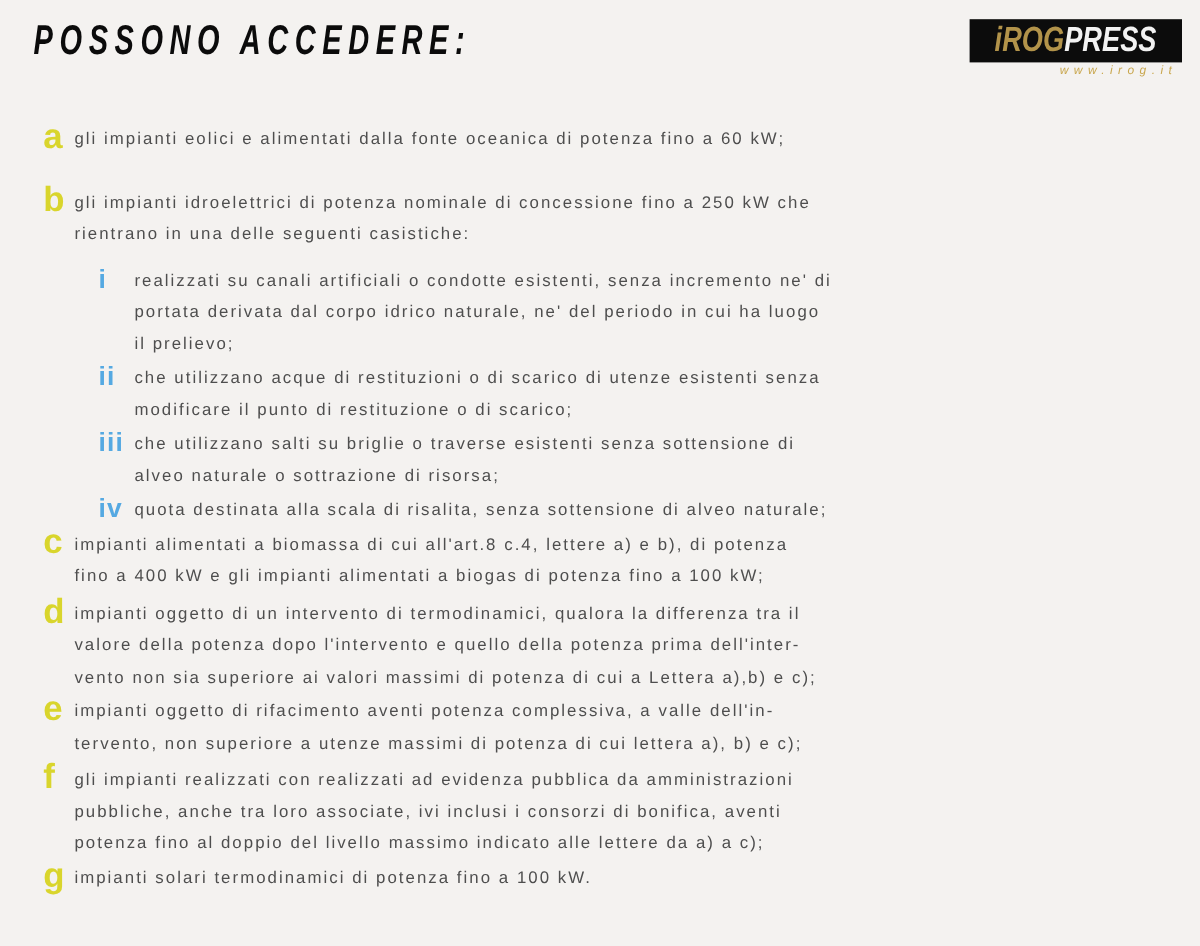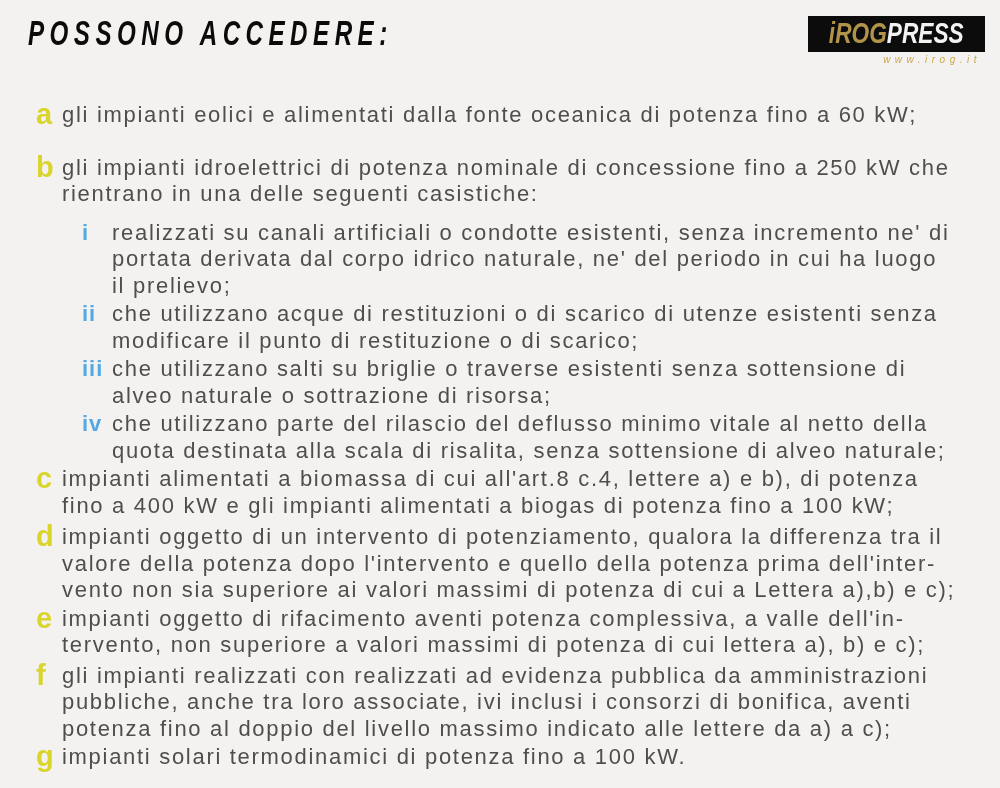--- a/index.html
+++ b/index.html
@@ -54,21 +54,21 @@
   }
   .sub { margin-left: 46px; }
   .sub .marker {
     width: 30px;
     font-size: 22px; line-height: 26px;
     color: var(--blue, #55a9e2);
     letter-spacing: 1px;
     top: 0;
   }
   .item-text {
-    font-size: 22px; line-height: 26.5px;
+    font-size: 14px; line-height: 26.5px;
     letter-spacing: 1.7px;
     color: var(--body, #4e4e4e);
   }
   .block { margin-bottom: 2px; }
   .row { margin-bottom: 2px; }
   .block-a { margin-bottom: 26px; }
   .block-b .main-row { margin-bottom: 12px; }
   .block-c { margin-bottom: 5px; }
   .block-e { margin-bottom: 4px; }
 </style>
@@ -120,50 +120,49 @@
       <div class="row sub">
         <span class="marker">iii</span>
         <div class="item-text">
           <div class="line">che utilizzano salti su briglie o traverse esistenti senza sottensione di</div>
           <div class="line">alveo naturale o sottrazione di risorsa;</div>
         </div>
       </div>
       <div class="row sub">
         <span class="marker">iv</span>
         <div class="item-text">
-          <div class="line">che utilizzano parte del rilascio del deflusso minimo vitale al netto della</div>
           <div class="line">quota destinata alla scala di risalita, senza sottensione di alveo naturale;</div>
         </div>
       </div>
     </div>
     <div class="block block-c">
       <div class="row main-row">
         <span class="marker">c</span>
         <div class="item-text">
           <div class="line">impianti alimentati a biomassa di cui all'art.8 c.4, lettere a) e b), di potenza</div>
           <div class="line">fino a 400 kW e gli impianti alimentati a biogas di potenza fino a 100 kW;</div>
         </div>
       </div>
     </div>
     <div class="block block-d">
       <div class="row main-row">
         <span class="marker">d</span>
         <div class="item-text">
-          <div class="line">impianti oggetto di un intervento di potenziamento, qualora la differenza tra il</div>
+          <div class="line">impianti oggetto di un intervento di termodinamici, qualora la differenza tra il</div>
           <div class="line">valore della potenza dopo l'intervento e quello della potenza prima dell'inter-</div>
           <div class="line">vento non sia superiore ai valori massimi di potenza di cui a Lettera a),b) e c);</div>
         </div>
       </div>
     </div>
     <div class="block block-e">
       <div class="row main-row">
         <span class="marker">e</span>
         <div class="item-text">
           <div class="line">impianti oggetto di rifacimento aventi potenza complessiva, a valle dell'in-</div>
-          <div class="line">tervento, non superiore a valori massimi di potenza di cui lettera a), b) e c);</div>
+          <div class="line">tervento, non superiore a utenze massimi di potenza di cui lettera a), b) e c);</div>
         </div>
       </div>
     </div>
     <div class="block block-f">
       <div class="row main-row">
         <span class="marker">f</span>
         <div class="item-text">
           <div class="line">gli impianti realizzati con realizzati ad evidenza pubblica da amministrazioni</div>
           <div class="line">pubbliche, anche tra loro associate, ivi inclusi i consorzi di bonifica, aventi</div>
           <div class="line">potenza fino al doppio del livello massimo indicato alle lettere da a) a c);</div>

